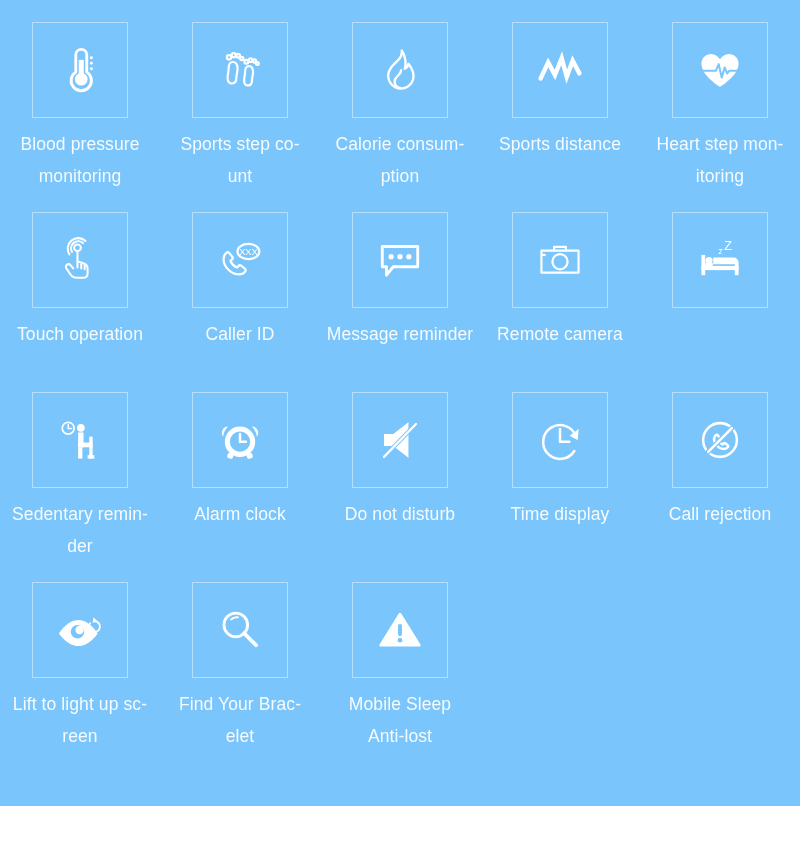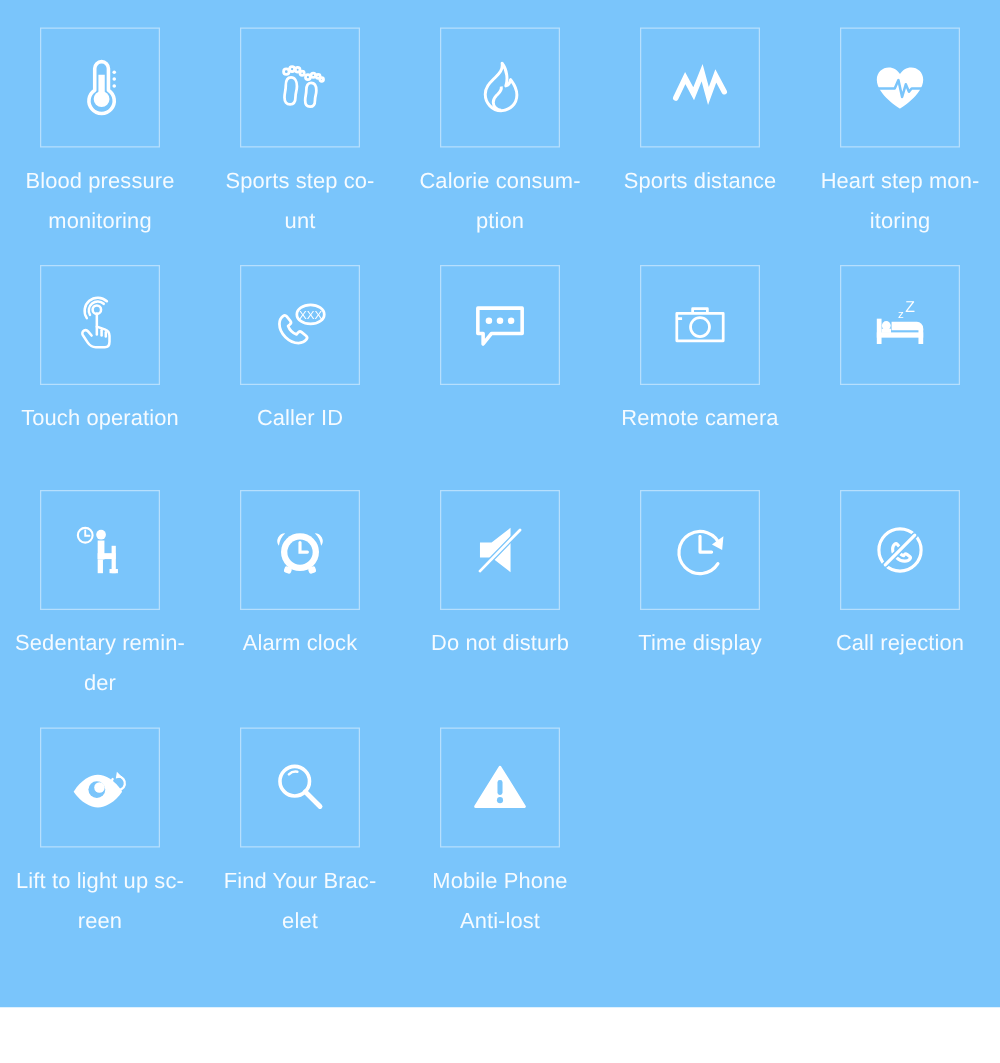--- a/index.html
+++ b/index.html
@@ -184,20 +184,21 @@
 
     <div class="cell">
       <div class="icon-box">
         <svg viewBox="0 0 64 64">
           <path d="M11 16h42v24H24l-8 10v-10h-5z" fill="none" stroke="#fff" stroke-width="3.4" stroke-linejoin="round"></path>
           <circle cx="21.5" cy="28" r="3.1" fill="#fff"></circle>
           <circle cx="32" cy="28" r="3.1" fill="#fff"></circle>
           <circle cx="42.5" cy="28" r="3.1" fill="#fff"></circle>
         </svg>
       </div>
+      <div class="label">Message reminder</div>
     </div>
 
     <div class="cell">
       <div class="icon-box">
         <svg viewBox="0 0 64 64">
           <g fill="none" stroke="#fff" stroke-width="2.6" stroke-linejoin="round">
             <rect x="10" y="21" width="44" height="26"></rect>
             <path d="M25 21v-4.5h14V21"></path>
             <circle cx="32" cy="34" r="9"></circle>
             <path d="M10 26h5"></path>
@@ -325,21 +326,21 @@
     </div>
 
     <div class="cell">
       <div class="icon-box">
         <svg viewBox="0 0 64 64">
           <path d="M32 13 L55 50 H9 Z" fill="#fff" stroke="#fff" stroke-width="3" stroke-linejoin="round"></path>
           <rect x="29.6" y="25" width="4.8" height="14" rx="2.2" fill="#7ac5fb"></rect>
           <circle cx="32" cy="44" r="2.9" fill="#7ac5fb"></circle>
         </svg>
       </div>
-      <div class="label">Mobile Phone
+      <div class="label">Mobile Sleep
 Anti-lost</div>
     </div>
 
     <div class="cell empty"></div>
     <div class="cell empty"></div>
 
   </div>
   <div class="bottom-strip"></div>
 </div>
 

